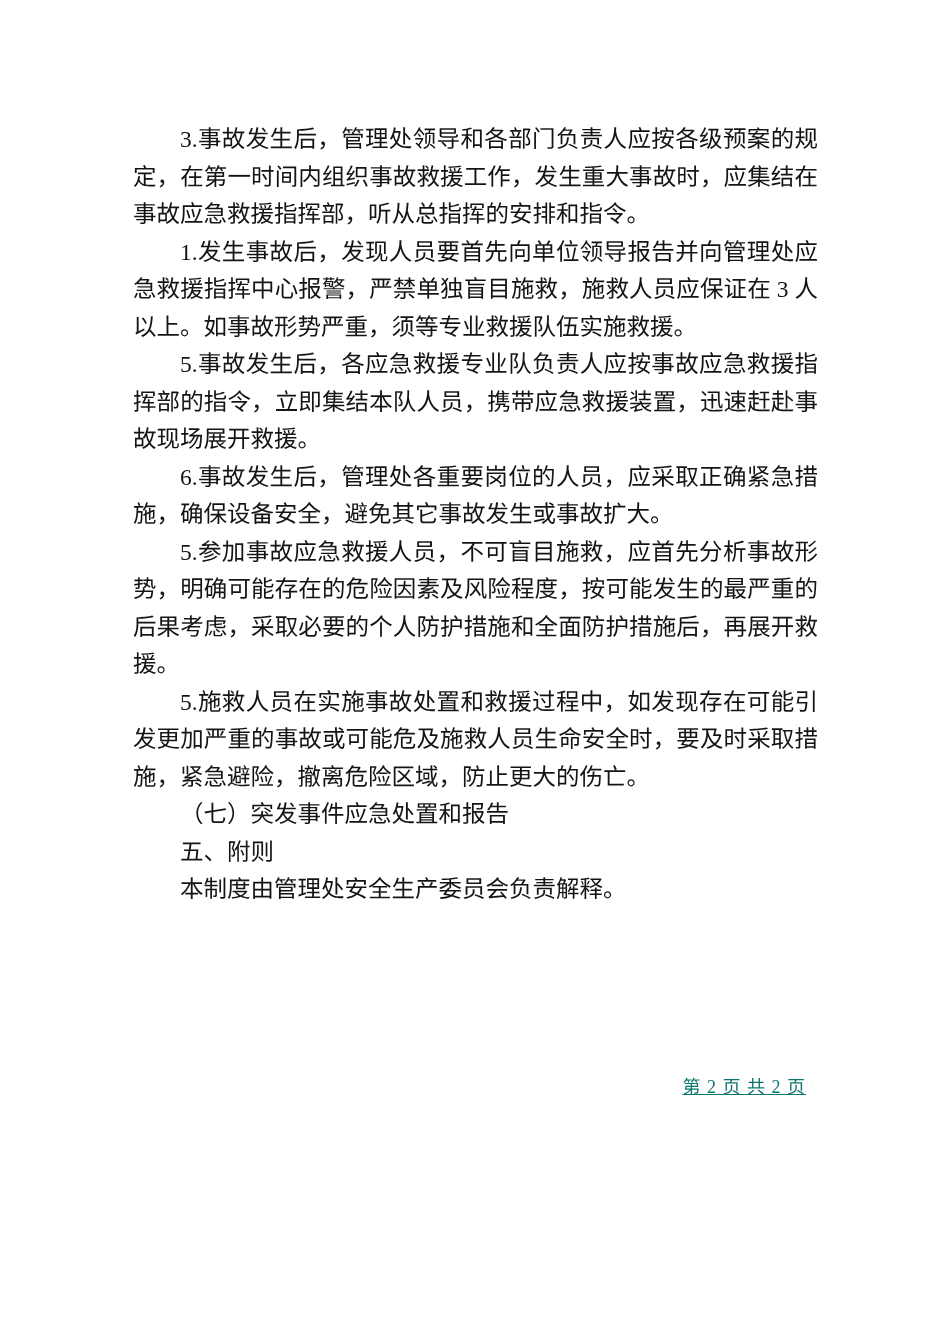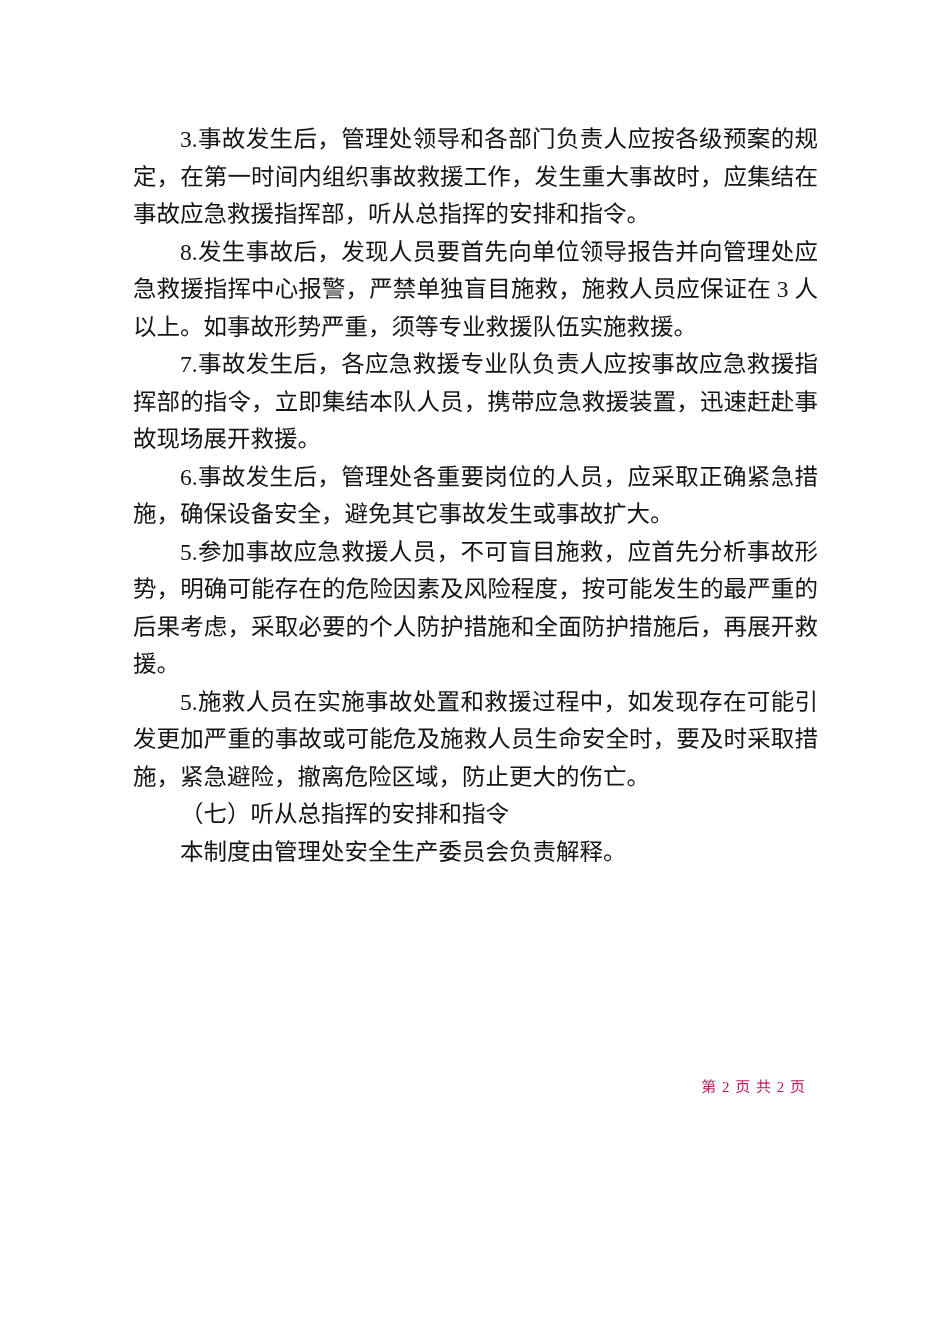--- a/index.html
+++ b/index.html
@@ -28,35 +28,37 @@
   .content p {
     margin: 0;
     padding: 0;
     text-indent: 2em;
     word-break: break-all;
   }
   .footer {
     position: absolute;
     right: 144px;
     bottom: 78px;
-    font-size: 15px;
+    font-size: 18px;
     line-height: 18px;
-    color: #be185d;
+    color: #0f766e;
     letter-spacing: 1px;
+    text-decoration: underline;
   }
 </style>
 </head>
 <body>
 
 <div class="page">
   <div class="content">
     <p>3.事故发生后，管理处领导和各部门负责人应按各级预案的规定，在第一时间内组织事故救援工作，发生重大事故时，应集结在事故应急救援指挥部，听从总指挥的安排和指令。</p>
-    <p>8.发生事故后，发现人员要首先向单位领导报告并向管理处应急救援指挥中心报警，严禁单独盲目施救，施救人员应保证在 3 人以上。如事故形势严重，须等专业救援队伍实施救援。</p>
-    <p>7.事故发生后，各应急救援专业队负责人应按事故应急救援指挥部的指令，立即集结本队人员，携带应急救援装置，迅速赶赴事故现场展开救援。</p>
+    <p>1.发生事故后，发现人员要首先向单位领导报告并向管理处应急救援指挥中心报警，严禁单独盲目施救，施救人员应保证在 3 人以上。如事故形势严重，须等专业救援队伍实施救援。</p>
+    <p>5.事故发生后，各应急救援专业队负责人应按事故应急救援指挥部的指令，立即集结本队人员，携带应急救援装置，迅速赶赴事故现场展开救援。</p>
     <p>6.事故发生后，管理处各重要岗位的人员，应采取正确紧急措施，确保设备安全，避免其它事故发生或事故扩大。</p>
     <p>5.参加事故应急救援人员，不可盲目施救，应首先分析事故形势，明确可能存在的危险因素及风险程度，按可能发生的最严重的后果考虑，采取必要的个人防护措施和全面防护措施后，再展开救援。</p>
     <p>5.施救人员在实施事故处置和救援过程中，如发现存在可能引发更加严重的事故或可能危及施救人员生命安全时，要及时采取措施，紧急避险，撤离危险区域，防止更大的伤亡。</p>
-    <p>（七）听从总指挥的安排和指令</p>
+    <p>（七）突发事件应急处置和报告</p>
+    <p>五、附则</p>
     <p>本制度由管理处安全生产委员会负责解释。</p>
   </div>
 
   <div class="footer">第 2 页 共 2 页</div>
 </div>
 
 </body></html>

